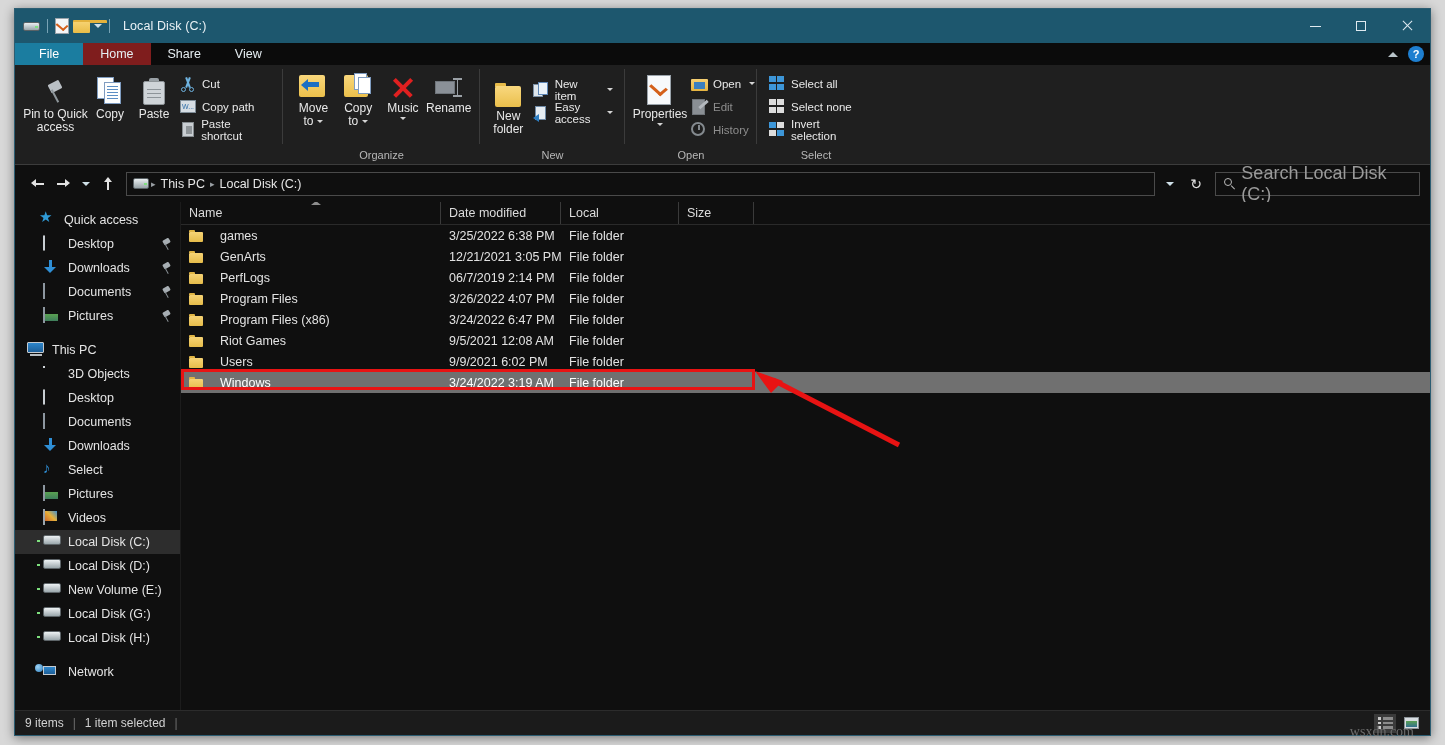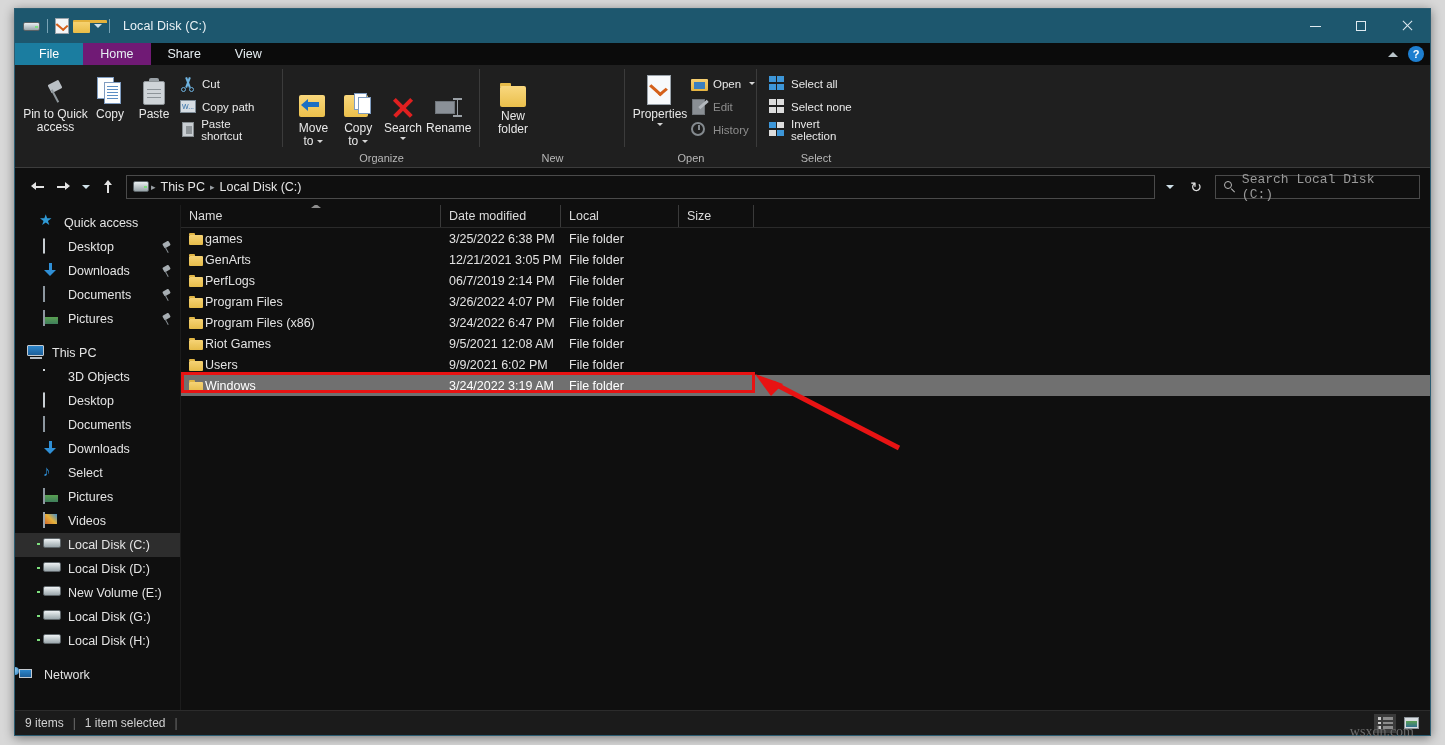--- a/index.html
+++ b/index.html
@@ -61,21 +61,21 @@
       content:""; position:absolute; left:0; top:5px; width:13px; height:1px; background:#dfeaf0; }
   .wctrl .cl:before { transform: rotate(45deg); }
   .wctrl .cl:after  { transform: rotate(-45deg); }
 
   
   .tabstrip { height:22px; background:#0b0b0b; display:flex; align-items:stretch;
       flex:0 0 22px; position:relative; }
   .tab { padding:0 17px; display:flex; align-items:center; font-size:12.5px;
       color:#e6eef2; }
   .tab.file { background:#1b7da0; color:#ffffff; padding:0 24px; }
-  .tab.active { background:#701a75; }
+  .tab.active { background:#7f1d1d; }
   .tab-right { position:absolute; right:6px; top:0; height:22px; display:flex;
       align-items:center; gap:10px; }
   .caret-up { width:0;height:0;border-left:5px solid transparent;border-right:5px solid transparent;
       border-bottom:5px solid #b9c4ca; }
   .helpbtn { width:16px; height:16px; border-radius:50%; background:#1e7fd0;
       color:#fff; font-size:11px; font-weight:bold; display:flex;
       align-items:center; justify-content:center; }
 
   
   .ribbon { flex:0 0 100px; background:#1f1f1f; border-bottom:1px solid #3c3c3c;
@@ -240,21 +240,21 @@
   .crumbsep { color:#9aa0a5; font-size:9px; }
   .pathicon { width:16px; height:11px; position:relative; margin-right:2px; }
   .pathicon .b { position:absolute; inset:0; background:linear-gradient(#e9eef0,#98a4a9);
       border:1px solid #5a6266; border-radius:2px;}
   .pathicon .l { position:absolute; right:2px; top:5px; width:3px; height:2px; background:#7fe07f;}
 
   .addr-right { display:flex; align-items:center; }
   .addr-right .navbtn { width:26px; }
   .searchbox { width:205px; height:24px; border:1px solid #4a4a4a; display:flex;
       align-items:center; padding:0 8px; gap:7px; margin-left:6px; }
-  .searchbox .ph { color:#9a9a9a; font-size:13px;font-family:Liberation Mono, monospace; }
+  .searchbox .ph { color:#9a9a9a; font-size:18px; }
   .mag { width:11px; height:11px; position:relative; }
   .mag .ring { position:absolute; left:0; top:0; width:8px; height:8px;
       border:1.4px solid #b9b9b9; border-radius:50%; }
   .mag .hdl { position:absolute; left:7px; top:7px; width:5px; height:1.4px;
       background:#b9b9b9; transform:rotate(45deg); transform-origin:left center; }
 
   
   .body { flex:1; display:flex; background:#0f0f0f; overflow:hidden; }
 
   .navpane { width:166px; flex:0 0 166px; background:#0f0f0f; padding-top:6px;
@@ -318,21 +318,21 @@
   .col.size { width:75px; }
   .sortcaret { position:absolute; left:50%; top:-1px; width:0;height:0;
       border-left:5px solid transparent;border-right:5px solid transparent;
       border-bottom:4px solid #8d8d8d; }
 
   .rows { flex:1; position:relative; }
   .row { height:21px; display:flex; align-items:center; font-size:12.5px; color:#e2e2e2;
       position:relative; }
   .row.selected { background:#707070; color:#ffffff; }
   .cell { padding-left:8px; overflow:hidden; white-space:nowrap; }
-  .cell.name { width:260px; display:flex; align-items:center; gap:2px; }
+  .cell.name { width:260px; display:flex; align-items:center; gap:17px; }
   .cell.date { width:120px; }
   .cell.type { width:118px; }
   .cell.size { width:75px; text-align:right; padding-right:8px; padding-left:0; }
 
   .fi-folder { width:14px; height:12px; position:relative; flex:0 0 14px; }
   .fi-folder .tb{position:absolute;left:0;top:0;width:6px;height:2.5px;background:#e0b544;border-radius:1px 1px 0 0;}
   .fi-folder .bd{position:absolute;left:0;top:2px;width:14px;height:10px;
       background:linear-gradient(#f6d375,#e6bc4a);border-radius:1px;}
   .fi-txt { width:11px; height:14px; background:#f2f5f8; border:1px solid #9aa3ab;
       position:relative; flex:0 0 11px; }
@@ -473,21 +473,21 @@
             <span class="sglyph">
                 <span class="g-pasteshort"></span>
               </span>
             <span>Paste shortcut</span>
           </div>
         </div>
       </div>
     </div>
 
     <div class="rgroup" style="width:197px;">
-      <div class="gbody" style="padding-top:20px;">
+      <div class="gbody" style="padding-top:0;">
         <div class="bigbtn" style="width:48px;">
           <span class="glyph">
               <span class="g-moveto">
                 <span class="fb"></span>
                 <span class="arw"></span>
                 <span class="arwh"></span>
               </span>
             </span>
           <span>Move</span>
           <span style="display:flex;align-items:center;gap:2px;">
@@ -506,21 +506,21 @@
           <span>Copy</span>
           <span style="display:flex;align-items:center;gap:2px;">
               <span>to</span>
               <span class="cardown"></span>
             </span>
         </div>
         <div class="bigbtn" style="width:48px;">
           <span class="glyph">
               <span class="g-delete"></span>
             </span>
-          <span>Search</span>
+          <span>Music</span>
           <span class="cardown" style="margin-left:0;margin-top:2px;"></span>
         </div>
         <div class="bigbtn" style="width:50px;">
           <span class="glyph">
               <span class="g-rename">
                 <span class="bx"></span>
                 <span class="cr"></span>
                 <span class="cr2"></span>
               </span>
             </span>
@@ -534,20 +534,42 @@
       <div class="gbody" style="padding-top:8px;">
         <div class="bigbtn" style="width:50px;">
           <span class="glyph">
               <span class="g-newfolder">
                 <span class="tb"></span>
                 <span class="bd"></span>
               </span>
             </span>
           <span>New</span>
           <span>folder</span>
+        </div>
+        <div class="smallcol" style="padding-top:6px;">
+          <div class="smallbtn">
+            <span class="sglyph">
+                <span class="g-newitem">
+                  <span class="a"></span>
+                  <span class="b"></span>
+                </span>
+              </span>
+            <span>New item</span>
+            <span class="cardown"></span>
+          </div>
+          <div class="smallbtn">
+            <span class="sglyph">
+                <span class="g-easy">
+                  <span class="pg"></span>
+                  <span class="ar"></span>
+                </span>
+              </span>
+            <span>Easy access</span>
+            <span class="cardown"></span>
+          </div>
         </div>
       </div>
       <div class="glabel">New</div>
     </div>
 
     <div class="rgroup" style="width:132px;">
       <div class="gbody" style="padding-top:6px;">
         <div class="bigbtn" style="width:54px;">
           <span class="glyph">
               <span class="g-properties">
@@ -773,21 +795,21 @@
         <span class="ni"><span class="i-disk"><span class="b"></span><span class="l"></span></span></span>
         <span>Local Disk (G:)</span>
       </div>
       <div class="navitem l1">
         <span class="ni"><span class="i-disk"><span class="b"></span><span class="l"></span></span></span>
         <span>Local Disk (H:)</span>
       </div>
 
       <div style="height:10px;"></div>
 
-      <div class="navitem" style="padding-left:4px;">
+      <div class="navitem" style="padding-left:28px;">
         <span class="ni"><span class="i-net"><span class="scr"></span><span class="gl"></span></span></span>
         <span>Network</span>
       </div>
     </div>
 
     <div class="listpane">
       <div class="colhead">
         <div class="col name">
           <span class="sortcaret"></span>
           <span>Name</span>

